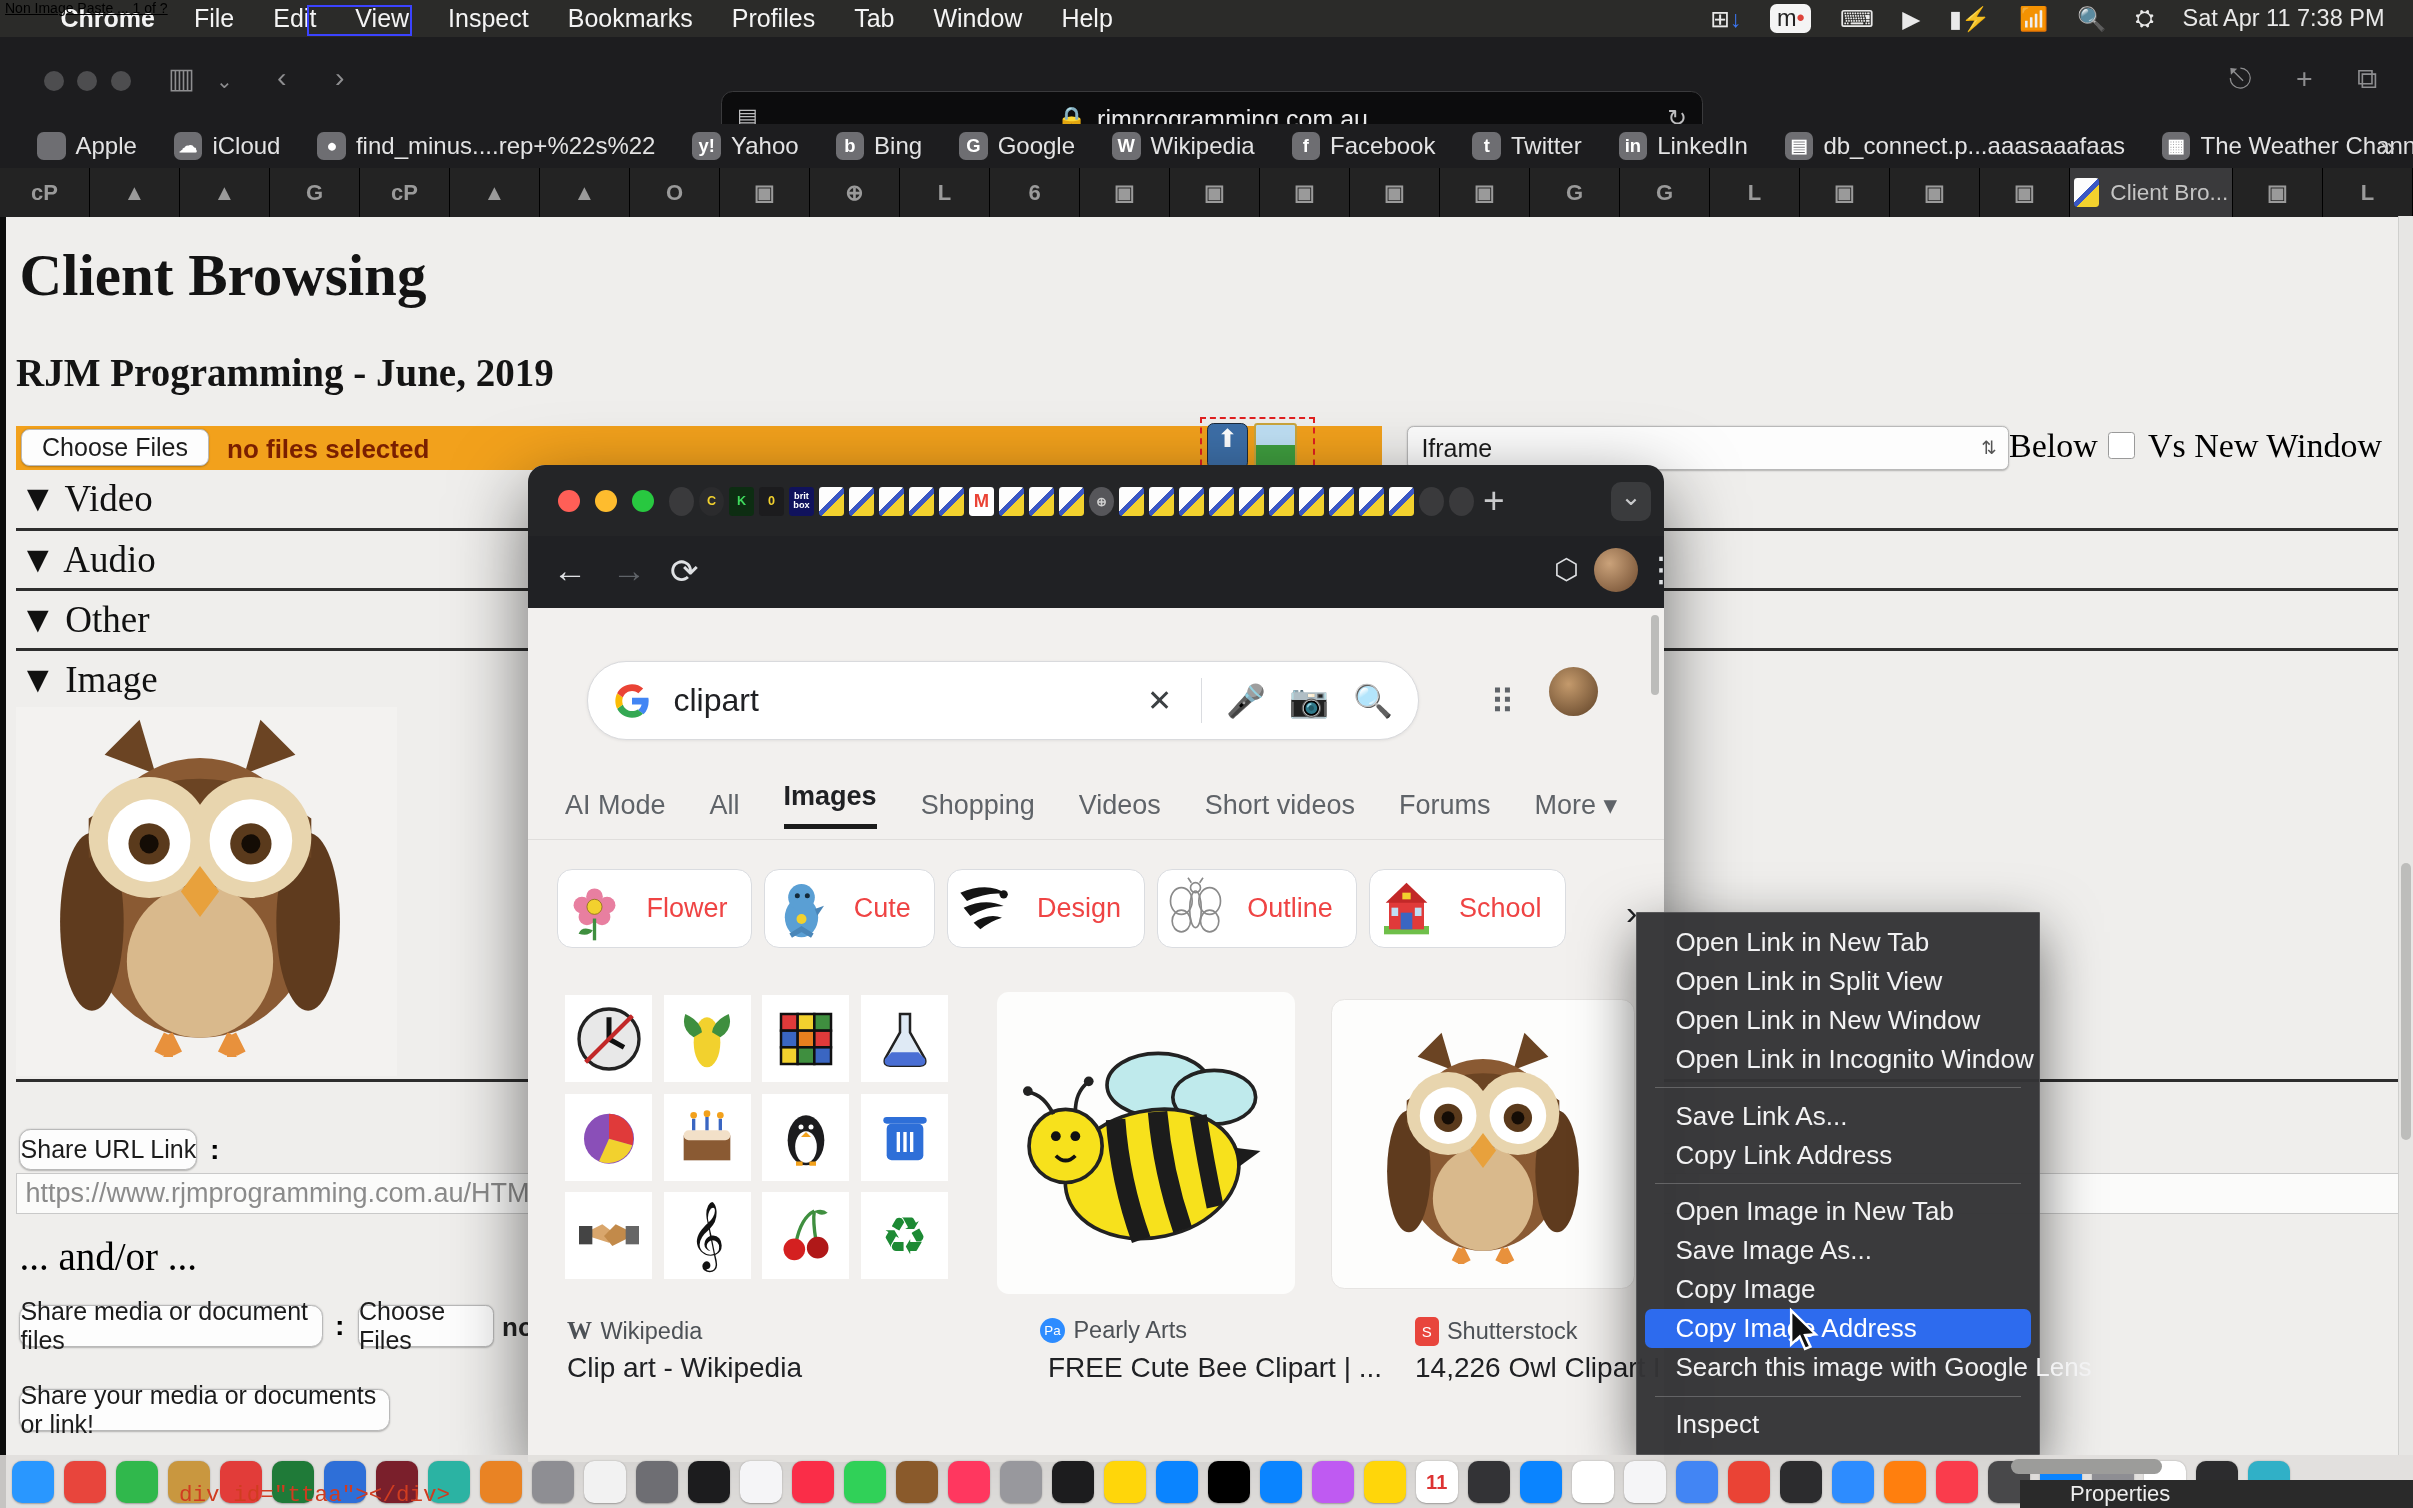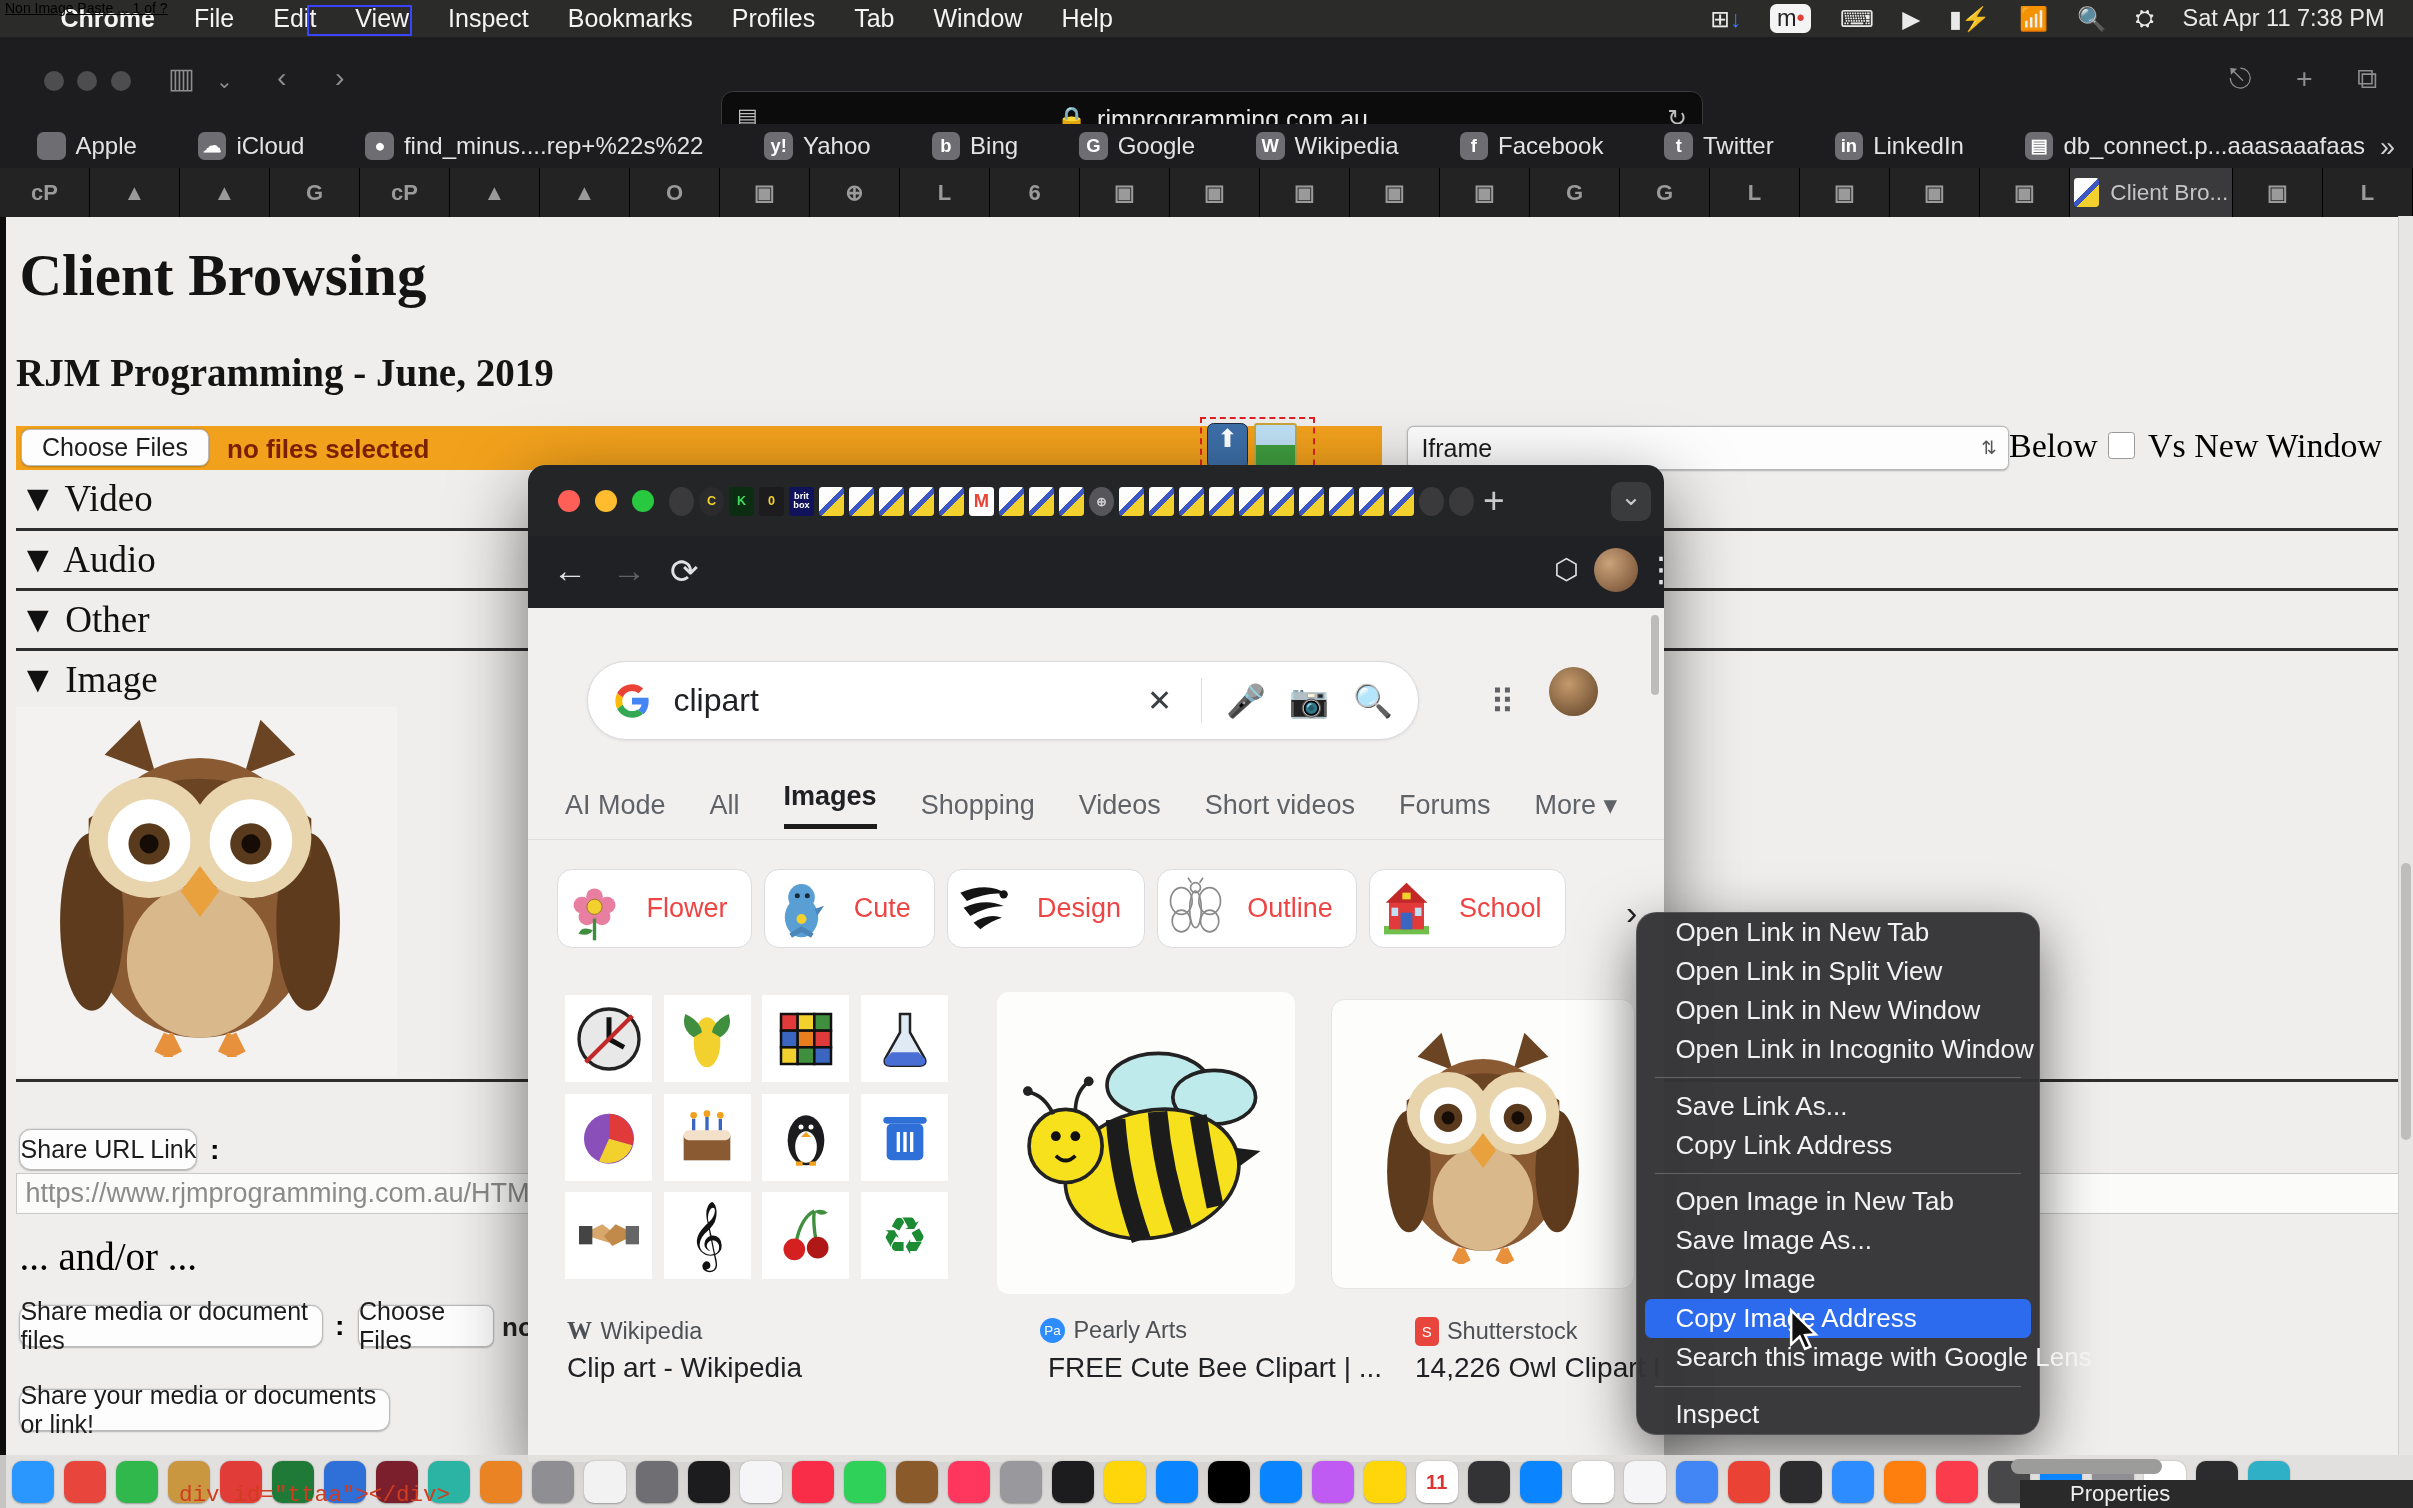--- a/index.html
+++ b/index.html
@@ -17,21 +17,21 @@
   .menubar .stat{margin-right:28.5px;font-size:23.5px;opacity:.95;}
   .artifact{left:5px;top:0px;color:#000000;font-size:14px;z-index:21;text-decoration:underline;}
   .edit-box{left:307px;top:5px;width:101px;height:27px;border:2.5px solid #3b43ff;z-index:21;}
   
   .sf-toolbar{left:0;top:37px;width:2413px;height:87px;background:#1d1d1f;z-index:2;}
   .tl{width:20px;height:20px;border-radius:50%;background:#4d4d4f;display:inline-block;margin-right:13.4px;}
   .sf-ic{color:#8e8e90;font-size:28.5px;}
   .sf-url{left:721px;top:54px;width:980px;height:55px;background:#0c0c0d;border:0.8px solid #3a3a3c;
     border-radius:11.7px;color:#e9e9ea;font-size:25px;display:flex;align-items:center;justify-content:center;}
   .sf-bm{left:0;top:124px;width:2413px;height:44px;background:#1d1d1f;display:flex;align-items:center;
-    color:#e3e3e4;font-size:24px;z-index:2;border-bottom:0.8px solid #000;gap:24px;}
+    color:#e3e3e4;font-size:24px;z-index:2;border-bottom:0.8px solid #000;}
   .bm-item{display:flex;align-items:center;margin-left:37px;white-space:nowrap;}
   .bm-ic{width:28.5px;height:28.5px;border-radius:6.7px;background:#6e6e72;color:#fff;font-size:18.4px;
     display:flex;align-items:center;justify-content:center;margin-right:10px;font-weight:bold;}
   .sf-tabs{left:0;top:168px;width:2413px;height:49px;background:#141414;display:flex;z-index:2;}
   .stab{width:89px;height:49px;border-right:0.8px solid #000;background:#232323;display:flex;
     align-items:center;justify-content:center;color:#9a9a9a;font-size:22px;font-weight:bold;}
   .stab.wide{width:210px;background:#3a3a3c;color:#c4c4c4;font-weight:normal;font-size:22.6px;}
   .stab .tile{width:25px;height:28.5px;border-radius:3.4px;background:
     linear-gradient(135deg,#fdfdfd 46%,#3a57c4 46%,#3a57c4 58%,#f2d12e 58%);}
   
@@ -76,21 +76,21 @@
   .gt.active{color:#202124;font-weight:bold;border-bottom:5.9px solid #1b1b1b;padding-bottom:11.7px;}
   .chip{height:77px;background:#fff;border:0.8px solid #dadce0;border-radius:15px;display:flex;
     align-items:center;overflow:hidden;margin-right:11.7px;flex:none;}
   .chip .th{width:74px;height:75px;flex:none;display:flex;align-items:center;justify-content:center;}
   .chip .lb{font-size:27px;color:#ef4444;padding:0 23.5px 0 15px;}
   .rsrc{font-size:23.5px;color:#4d5156;display:flex;align-items:center;}
   .rtitle{font-size:28px;color:#202124;white-space:nowrap;}
   .tile12{width:87px;height:87px;background:#fff;display:flex;align-items:center;justify-content:center;}
   
   .cmenu{left:1636px;top:912px;width:402px;background:rgba(52,52,54,.97);border:0.8px solid rgba(255,255,255,.14);
-    border-radius:20px;z-index:8;padding:0 0;box-shadow:0 20px 59px rgba(0,0,0,.55);}
+    border-radius:1px;z-index:8;padding:10px 0;box-shadow:0 20px 59px rgba(0,0,0,.55);}
   .cmi{height:39px;display:flex;align-items:center;color:#f2f2f3;font-size:26px;
     padding-left:30px;margin:0 8.4px;border-radius:6.7px;white-space:nowrap;}
   .cmi.highlighted{background:#2d6bee;color:#fff;}
   .csep{height:0.8px;background:rgba(255,255,255,.22);margin:8.4px 18.4px;}
   
   .dock{left:0;top:1455px;width:2413px;height:54px;background:rgba(224,222,220,.88);z-index:9;
     display:flex;align-items:center;padding-left:11.7px;}
   .dk{width:42px;height:42px;border-radius:10px;margin-right:10px;flex:none;
     box-shadow:0 0.8px 1.7px rgba(0,0,0,.3);display:flex;align-items:center;justify-content:center;
     color:#d33;font-size:20px;font-weight:bold;}

